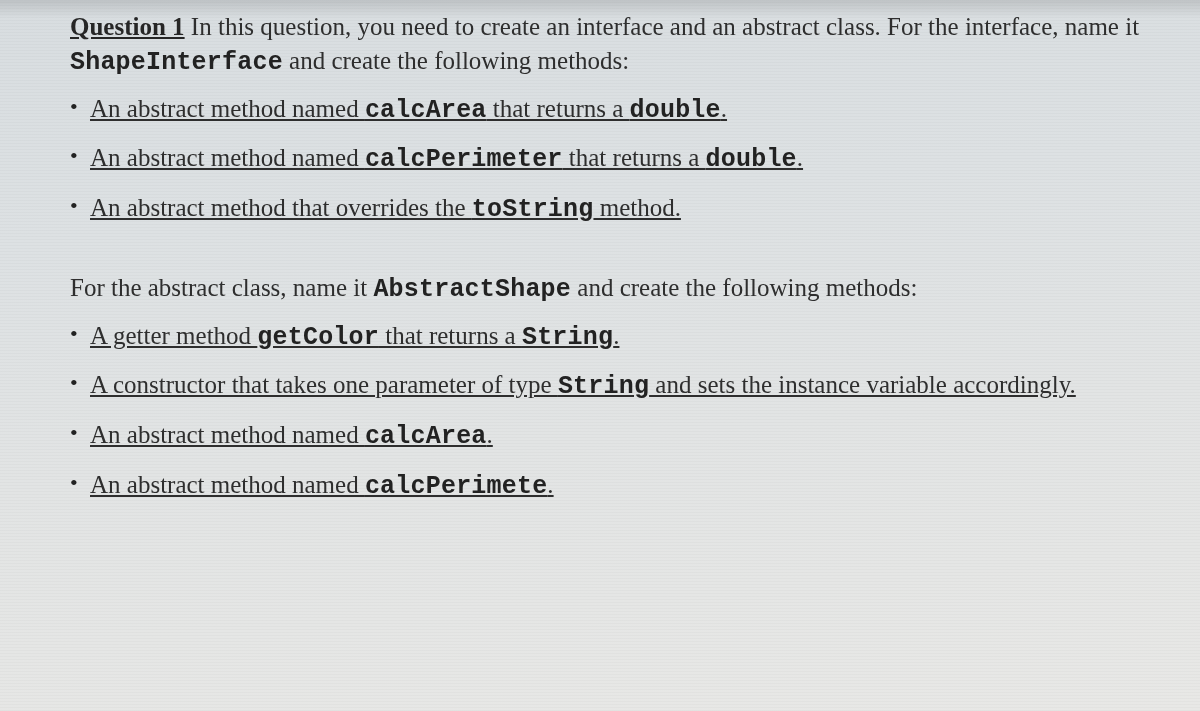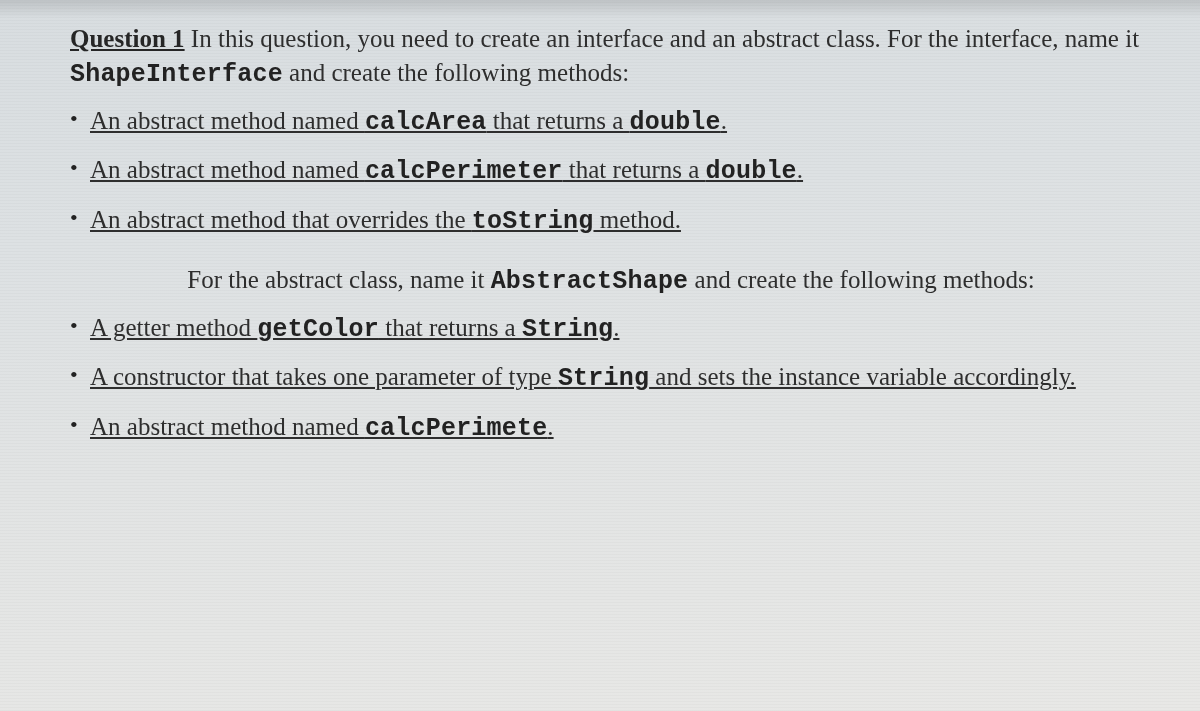--- a/index.html
+++ b/index.html
@@ -22,21 +22,21 @@
     content: "";
     position: absolute;
     inset: 0;
     background-image:
       repeating-linear-gradient(0deg, rgba(0,0,0,0.02) 0 1px, transparent 1px 3px),
       repeating-linear-gradient(90deg, rgba(255,255,255,0.02) 0 1px, transparent 1px 4px);
     mix-blend-mode: multiply;
     pointer-events: none;
   }
   .page {
-    padding: 14px 48px 20px 70px;
+    padding: 2px 48px 20px 70px;
     position: relative;
   }
   .qlabel {
     text-decoration: underline;
     font-weight: bold;
     color: #262626;
   }
   .code {
     font-family: "Courier New", Courier, monospace;
     font-weight: bold;
@@ -92,29 +92,32 @@
       <span>An abstract method named </span><span class="code">calcArea</span><span> that returns a </span><span class="code">double</span><span>.</span>
     </li>
     <li>
       <span>An abstract method named </span><span class="code">calcPerimeter</span><span> that returns a </span><span class="code">double</span><span>.</span>
     </li>
     <li>
       <span>An abstract method that overrides the </span><span class="code">toString</span><span> method.</span>
     </li>
   </ul>
 
-  <p class="para" style="margin-top:24px;text-align:center;">
+  <p class="para" style="margin-top:44px;">
     <span>For the abstract class, name it </span><span class="code">AbstractShape</span><span> and create the following methods:</span>
   </p>
 
   <ul class="bullets">
     <li>
       <span>A getter method </span><span class="code">getColor</span><span> that returns a </span><span class="code">String</span><span>.</span>
     </li>
     <li>
       <span>A constructor that takes one parameter of type </span><span class="code">String</span><span> and sets the instance variable accordingly.</span>
     </li>
     <li>
+      <span>An abstract method named </span><span class="code">calcArea</span><span>.</span>
+    </li>
+    <li>
       <span>An abstract method named </span><span class="code">calcPerimete</span><span>.</span>
     </li>
   </ul>
 
 </div>
 
 </body></html>

